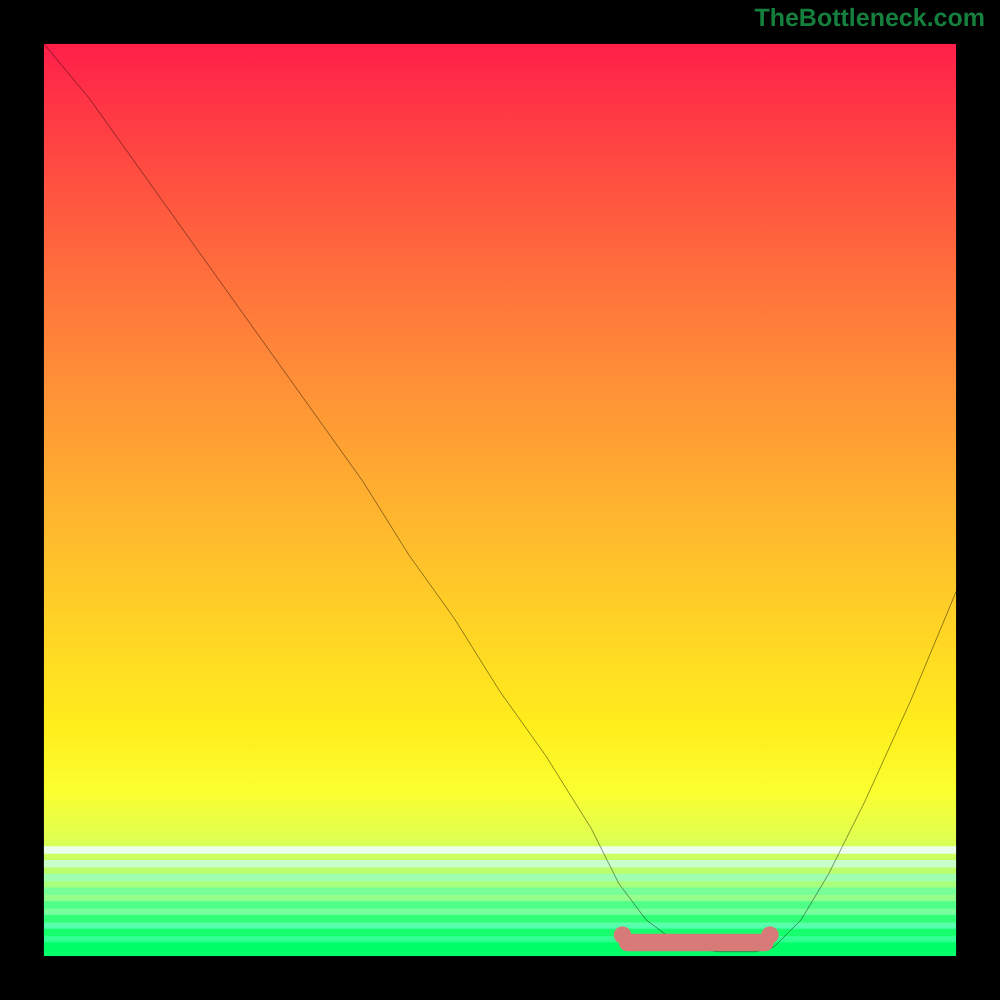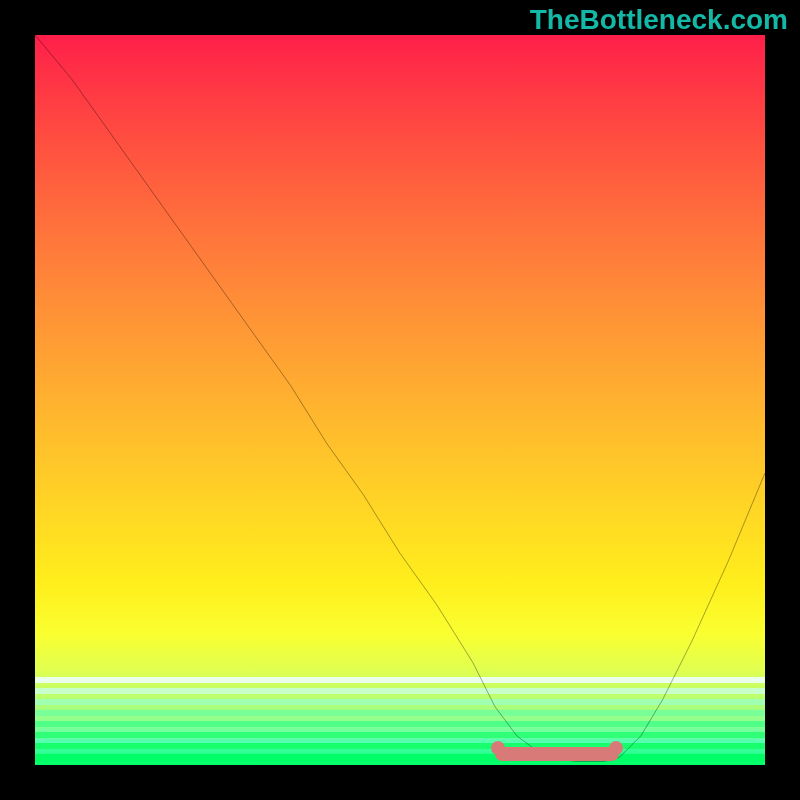--- a/index.html
+++ b/index.html
@@ -8,23 +8,23 @@
     position: relative;
     width: 800px;
     height: 800px;
     background: #000;
   }
   .watermark {
     position: absolute;
     top: 4px;
     right: 12px;
     font-family: Arial, Helvetica, sans-serif;
-    font-size: 28px;
+    font-size: 20px;
     font-weight: bold;
-    color: #14b8a6;
+    color: #15803d;
     z-index: 10;
   }
   .plot-area {
     position: absolute;
     left: 35px;
     top: 35px;
     width: 730px;
     height: 730px;
     overflow: hidden;
   }

